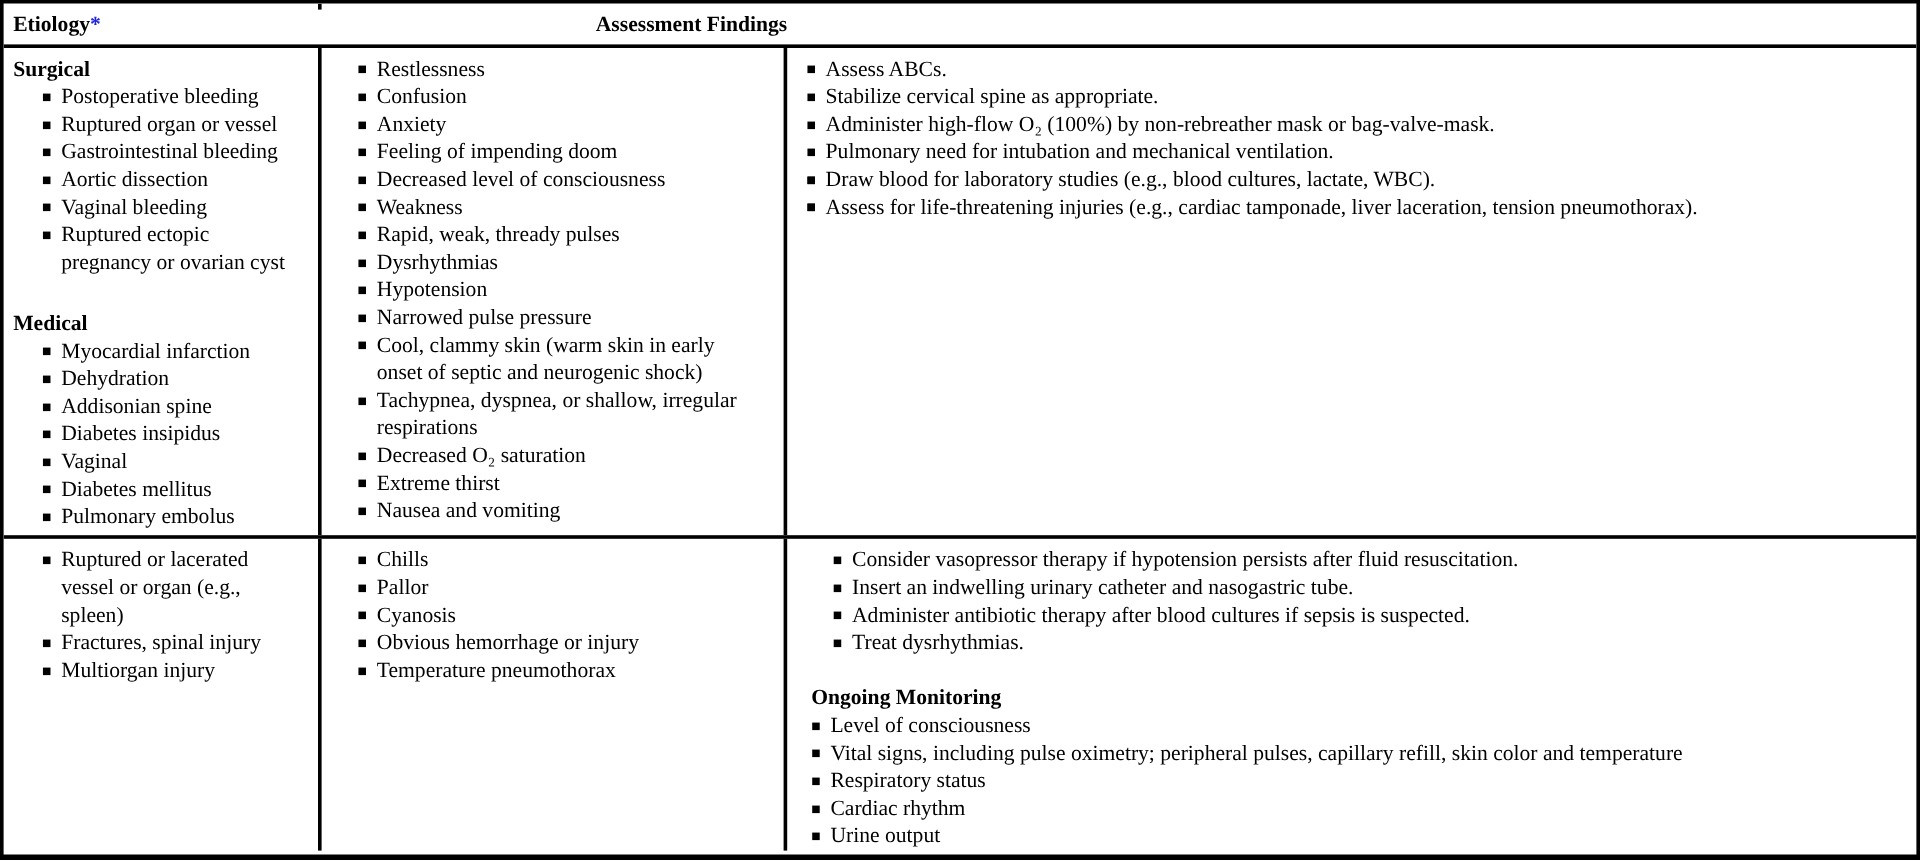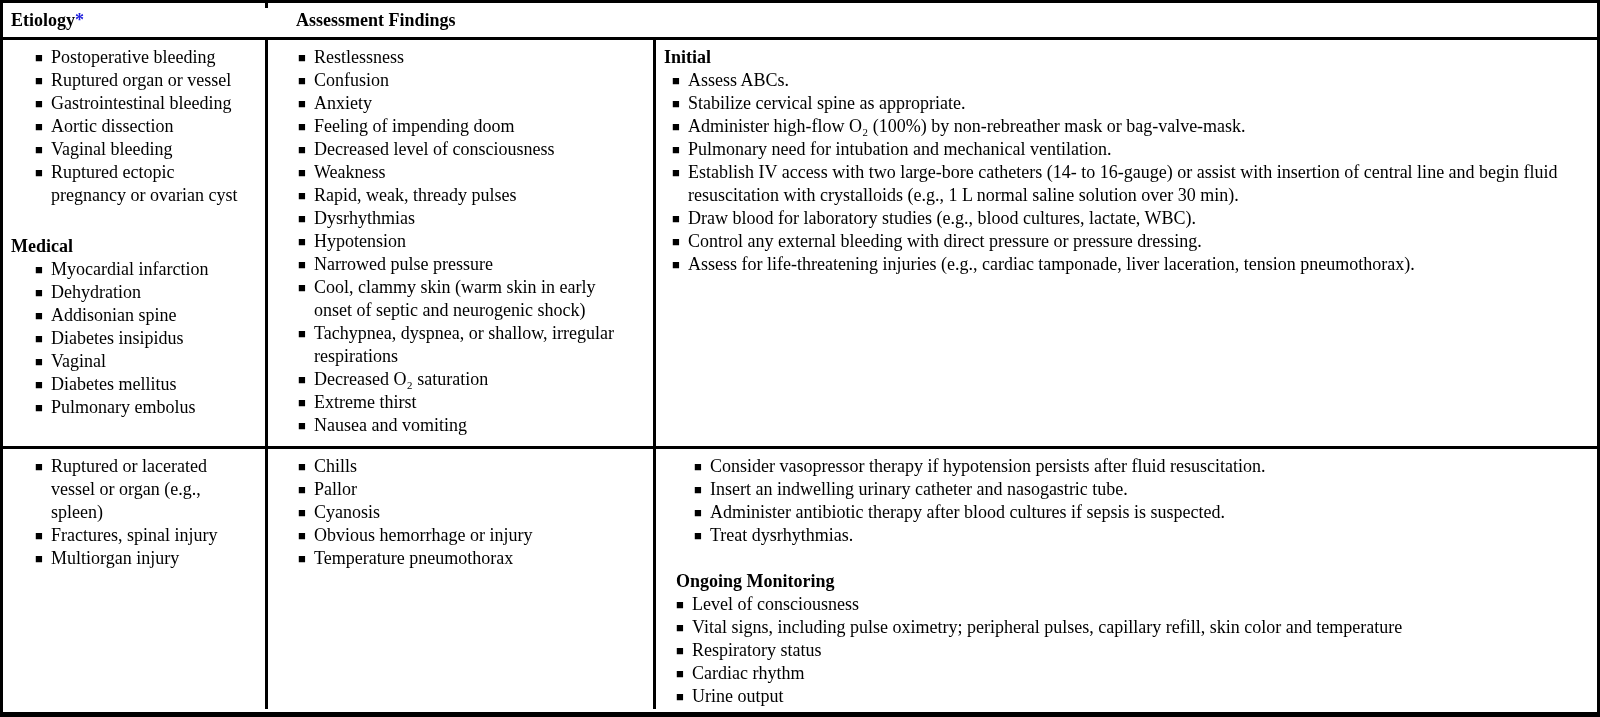--- a/index.html
+++ b/index.html
@@ -25,28 +25,27 @@
   .grid-row {
     display: grid;
     grid-template-columns: 265px 388px 1fr;
     overflow: hidden;
   }
   
   .thead {
     height: 37px;
     border-bottom: 3px solid #000;
     align-items: center;
-    gap: 24px;
   }
   .th {
     font-weight: bold;
     padding-left: 8px;
     white-space: nowrap;
   }
-  .th.th2 { padding-left: 4px; }
+  .th.th2 { padding-left: 4px; text-align: right; }
   .th.th3 { padding-left: 10px; }
   .asterisk { color: #2323dd; font-weight: bold; }
   .top-stub {
     position: absolute;
     left: 262px; top: 0;
     width: 3px; height: 5px;
     background: #000;
   }
   
   .r1 { height: 409px; border-bottom: 3px solid #000; }
@@ -84,20 +83,21 @@
   <div class="top-stub"></div>
 
   <div class="grid-row thead">
     <div class="th th1"><span>Etiology</span><span class="asterisk">*</span></div>
     <div class="th th2">Assessment Findings</div>
   </div>
 
   <div class="grid-row r1">
     <div class="cell c1">
       <div class="section">
+        <div class="sec-title">Surgical</div>
         <div class="list">
             <div class="li"><span class="bullet">■</span><span>Postoperative bleeding</span></div>
             <div class="li"><span class="bullet">■</span><span>Ruptured organ or vessel</span></div>
             <div class="li"><span class="bullet">■</span><span>Gastrointestinal bleeding</span></div>
             <div class="li"><span class="bullet">■</span><span>Aortic dissection</span></div>
             <div class="li"><span class="bullet">■</span><span>Vaginal bleeding</span></div>
             <div class="li"><span class="bullet">■</span><span>Ruptured ectopic pregnancy or ovarian cyst</span></div>
           </div>
       </div>
       <div class="section">
@@ -127,29 +127,28 @@
           <div class="li"><span class="bullet">■</span><span>Narrowed pulse pressure</span></div>
           <div class="li"><span class="bullet">■</span><span>Cool, clammy skin (warm skin in early onset of septic and neurogenic shock)</span></div>
           <div class="li"><span class="bullet">■</span><span>Tachypnea, dyspnea, or shallow, irregular respirations</span></div>
           <div class="li"><span class="bullet">■</span><span>Decreased O₂ saturation</span></div>
           <div class="li"><span class="bullet">■</span><span>Extreme thirst</span></div>
           <div class="li"><span class="bullet">■</span><span>Nausea and vomiting</span></div>
         </div>
     </div>
     <div class="cell c3">
       <div class="section">
-        <div class="sec-title">Initial</div>
         <div class="list">
             <div class="li"><span class="bullet">■</span><span>Assess ABCs.</span></div>
             <div class="li"><span class="bullet">■</span><span>Stabilize cervical spine as appropriate.</span></div>
             <div class="li"><span class="bullet">■</span><span>Administer high-flow O₂ (100%) by non-rebreather mask or bag-valve-mask.</span></div>
             <div class="li"><span class="bullet">■</span><span>Pulmonary need for intubation and mechanical ventilation.</span></div>
-            <div class="li"><span class="bullet">■</span><span>Establish IV access with two large-bore catheters (14- to 16-gauge) or assist with insertion of central line and begin fluid resuscitation with crystalloids (e.g., 1 L normal saline solution over 30 min).</span></div>
+            <div class="li"><span class="bullet">■</span></div>
             <div class="li"><span class="bullet">■</span><span>Draw blood for laboratory studies (e.g., blood cultures, lactate, WBC).</span></div>
-            <div class="li"><span class="bullet">■</span><span>Control any external bleeding with direct pressure or pressure dressing.</span></div>
+            <div class="li"><span class="bullet">■</span></div>
             <div class="li"><span class="bullet">■</span><span>Assess for life-threatening injuries (e.g., cardiac tamponade, liver laceration, tension pneumothorax).</span></div>
           </div>
       </div>
     </div>
   </div>
 
   <div class="grid-row r2">
     <div class="cell c1">
       <div class="section">
         <div class="list">

